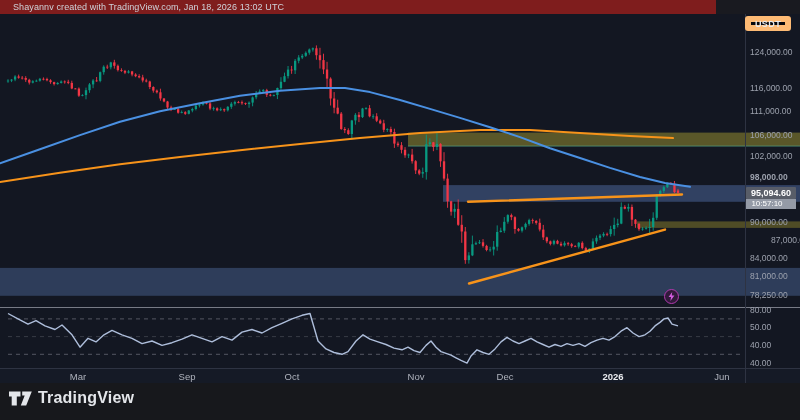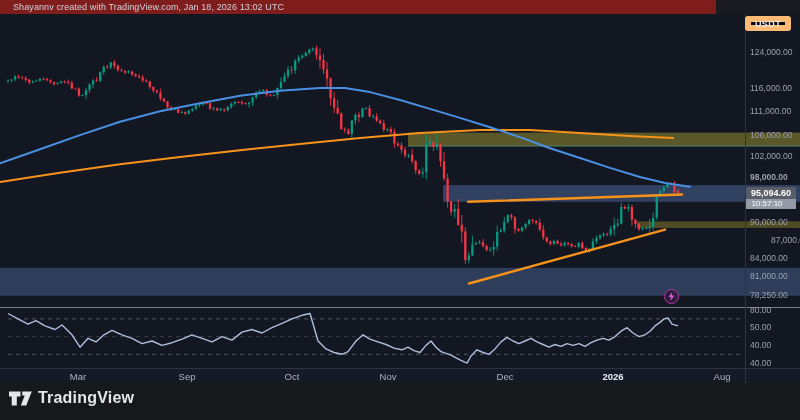--- a/index.html
+++ b/index.html
@@ -448,24 +448,24 @@
       <div class="pricelbl" style="top: 258px;">84,000.00</div>
       <div class="pricelbl" style="top: 276px;">81,000.00</div>
       <div class="pricelbl" style="top: 295px;">78,250.00</div>
       <div class="pricelbl" style="top: 310px;">80.00</div>
       <div class="pricelbl" style="top: 327px;">50.00</div>
       <div class="pricelbl" style="top: 345px;">40.00</div>
       <div class="pricelbl" style="top: 363px;">40.00</div>
       <div class="timelbl" style="left: 78px;">Mar</div>
       <div class="timelbl" style="left: 187px;">Sep</div>
       <div class="timelbl" style="left: 292px;">Oct</div>
-      <div class="timelbl" style="left: 388px;">Nov</div>
+      <div class="timelbl" style="left: 416px;">Nov</div>
       <div class="timelbl" style="left: 505px;">Dec</div>
       <div class="timelbl bold" style="left: 613px;">2026</div>
-      <div class="timelbl" style="left: 722px;">Aug</div>
+      <div class="timelbl" style="left: 722px;">Jun</div>
     </div>
 
   <div id="usdt-btn">USDT</div>
 
   <div id="price-tag" style="top: 187px;">
     <div class="p">95,094.60</div>
     <div class="c">10:57:10</div>
   </div>
 
   <div id="badge">

